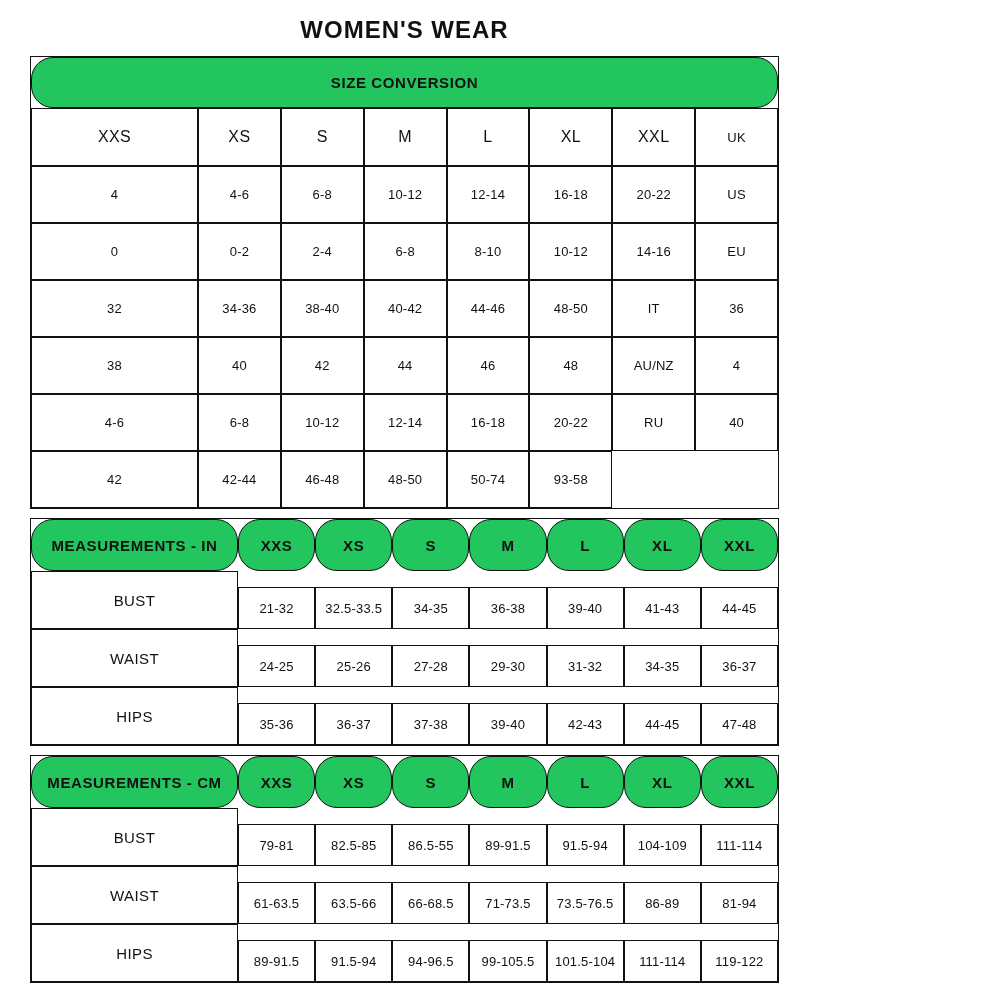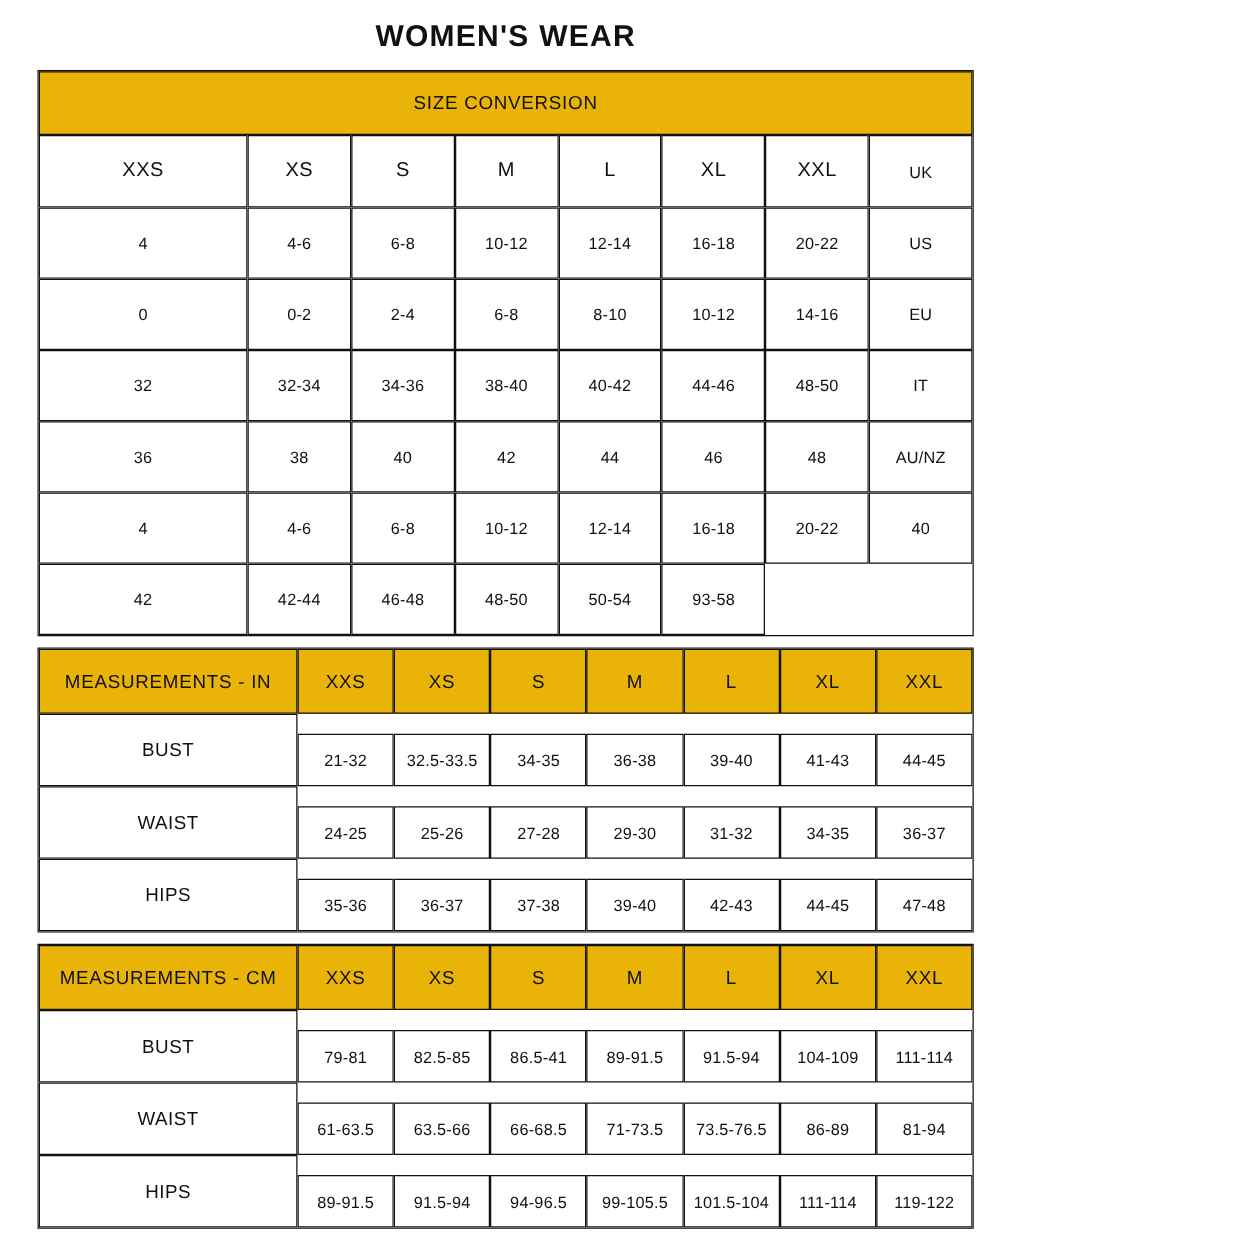--- a/index.html
+++ b/index.html
@@ -38,24 +38,25 @@
   .c {
     border: 1px solid #111111;
     display: flex;
     align-items: center;
     justify-content: center;
     text-align: center;
     background: #ffffff;
   }
   .span { grid-column: 1 / -1; }
   .grayhdr {
-    background: #eab308;
-    font-weight: 400;
+    background: #22c55e;
+    font-weight: 700;
     font-size: 15px;
     letter-spacing: 0.6px;
+    border-radius: 22px;
   }
   .colh1 { font-size: 16px; letter-spacing: 0.4px; }
   .v1 { font-size: 13px; letter-spacing: 0.2px; }
   .lbl { font-size: 15px; letter-spacing: 0.4px; }
   .v2 { font-size: 13px; letter-spacing: 0.2px; margin-top: 16px; }
 </style>
 </head>
 <body>
 
 <div class="page">
@@ -86,21 +87,20 @@
     <div class="c v1">0</div>
     <div class="c v1">0-2</div>
     <div class="c v1">2-4</div>
     <div class="c v1">6-8</div>
     <div class="c v1">8-10</div>
     <div class="c v1">10-12</div>
     <div class="c v1">14-16</div>
 
     <div class="c v1">EU</div>
     <div class="c v1">32</div>
-    <div class="c v1">32-34</div>
     <div class="c v1">34-36</div>
     <div class="c v1">38-40</div>
     <div class="c v1">40-42</div>
     <div class="c v1">44-46</div>
     <div class="c v1">48-50</div>
 
     <div class="c v1">IT</div>
     <div class="c v1">36</div>
     <div class="c v1">38</div>
     <div class="c v1">40</div>
@@ -111,26 +111,27 @@
 
     <div class="c v1">AU/NZ</div>
     <div class="c v1">4</div>
     <div class="c v1">4-6</div>
     <div class="c v1">6-8</div>
     <div class="c v1">10-12</div>
     <div class="c v1">12-14</div>
     <div class="c v1">16-18</div>
     <div class="c v1">20-22</div>
 
+    <div class="c v1">RU</div>
     <div class="c v1">40</div>
     <div class="c v1">42</div>
     <div class="c v1">42-44</div>
     <div class="c v1">46-48</div>
     <div class="c v1">48-50</div>
-    <div class="c v1">50-54</div>
+    <div class="c v1">50-74</div>
     <div class="c v1">93-58</div>
   </div>
 
   <div class="tbl tbl23">
     <div class="c grayhdr">MEASUREMENTS - IN</div>
     <div class="c grayhdr">XXS</div>
     <div class="c grayhdr">XS</div>
     <div class="c grayhdr">S</div>
     <div class="c grayhdr">M</div>
     <div class="c grayhdr">L</div>
@@ -171,21 +172,21 @@
     <div class="c grayhdr">XS</div>
     <div class="c grayhdr">S</div>
     <div class="c grayhdr">M</div>
     <div class="c grayhdr">L</div>
     <div class="c grayhdr">XL</div>
     <div class="c grayhdr">XXL</div>
 
     <div class="c lbl">BUST</div>
     <div class="c v2">79-81</div>
     <div class="c v2">82.5-85</div>
-    <div class="c v2">86.5-41</div>
+    <div class="c v2">86.5-55</div>
     <div class="c v2">89-91.5</div>
     <div class="c v2">91.5-94</div>
     <div class="c v2">104-109</div>
     <div class="c v2">111-114</div>
 
     <div class="c lbl">WAIST</div>
     <div class="c v2">61-63.5</div>
     <div class="c v2">63.5-66</div>
     <div class="c v2">66-68.5</div>
     <div class="c v2">71-73.5</div>

